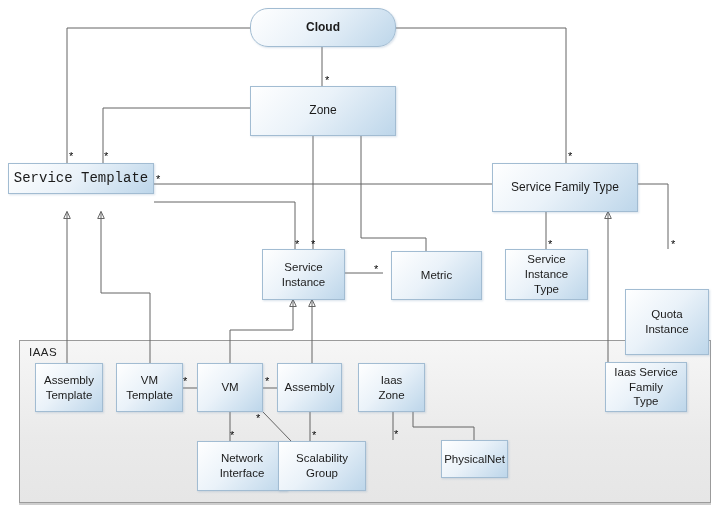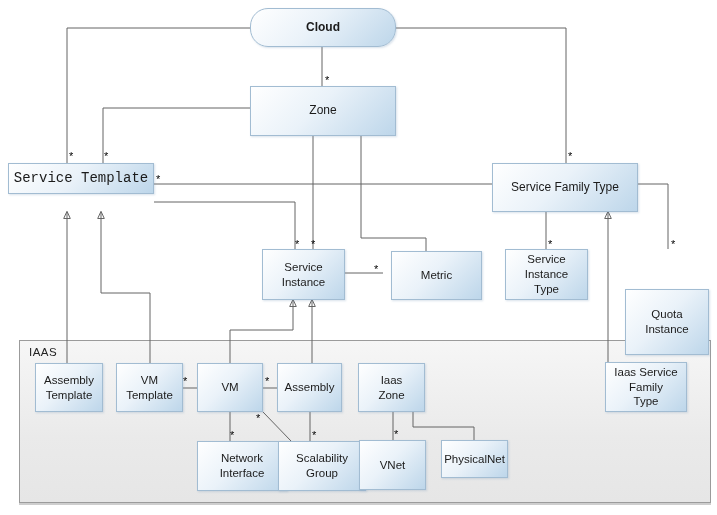--- a/index.html
+++ b/index.html
@@ -94,21 +94,20 @@
   <div class="node" style="left:277px;top:363px;width:65px;height:49px;">Assembly</div>
   <div class="node" style="left:358px;top:363px;width:67px;height:49px;">Iaas
 Zone</div>
   <div class="node" style="left:570px;top:362px;width:82px;height:50px;margin-left:35px;">Iaas Service
 Family
 Type</div>
   <div class="node" style="left:197px;top:441px;width:90px;height:50px;">Network
 Interface</div>
   <div class="node" style="left:278px;top:441px;width:88px;height:50px;">Scalability
 Group</div>
-  <div class="node" style="left:359px;top:440px;width:67px;height:50px;">VNet</div>
   <div class="node" style="left:441px;top:440px;width:67px;height:38px;">PhysicalNet</div>
 
   <span class="mult" style="left:325px;top:75px;">*</span>
   <span class="mult" style="left:69px;top:151px;">*</span>
   <span class="mult" style="left:104px;top:151px;">*</span>
   <span class="mult" style="left:568px;top:151px;">*</span>
   <span class="mult" style="left:156px;top:174px;">*</span>
   <span class="mult" style="left:295px;top:239px;">*</span>
   <span class="mult" style="left:311px;top:239px;">*</span>
   <span class="mult" style="left:374px;top:264px;">*</span>

